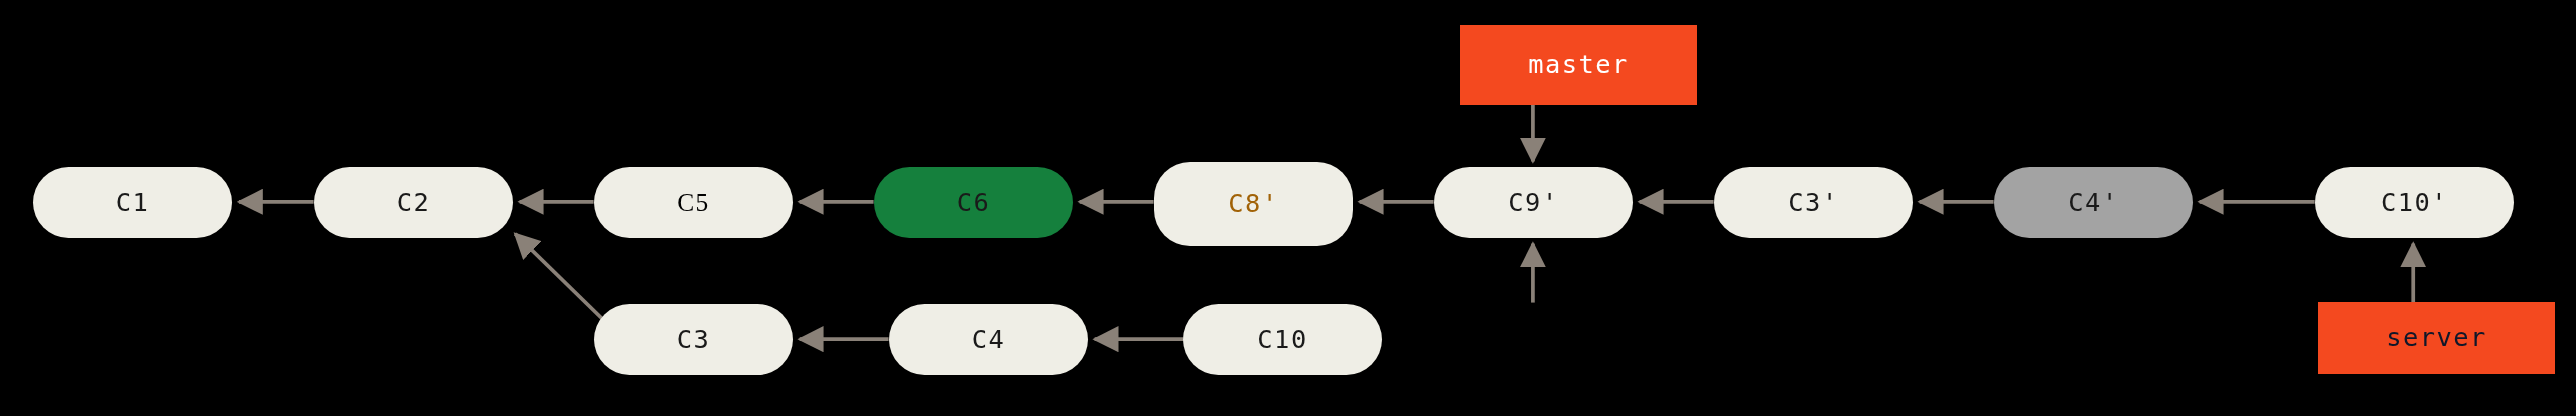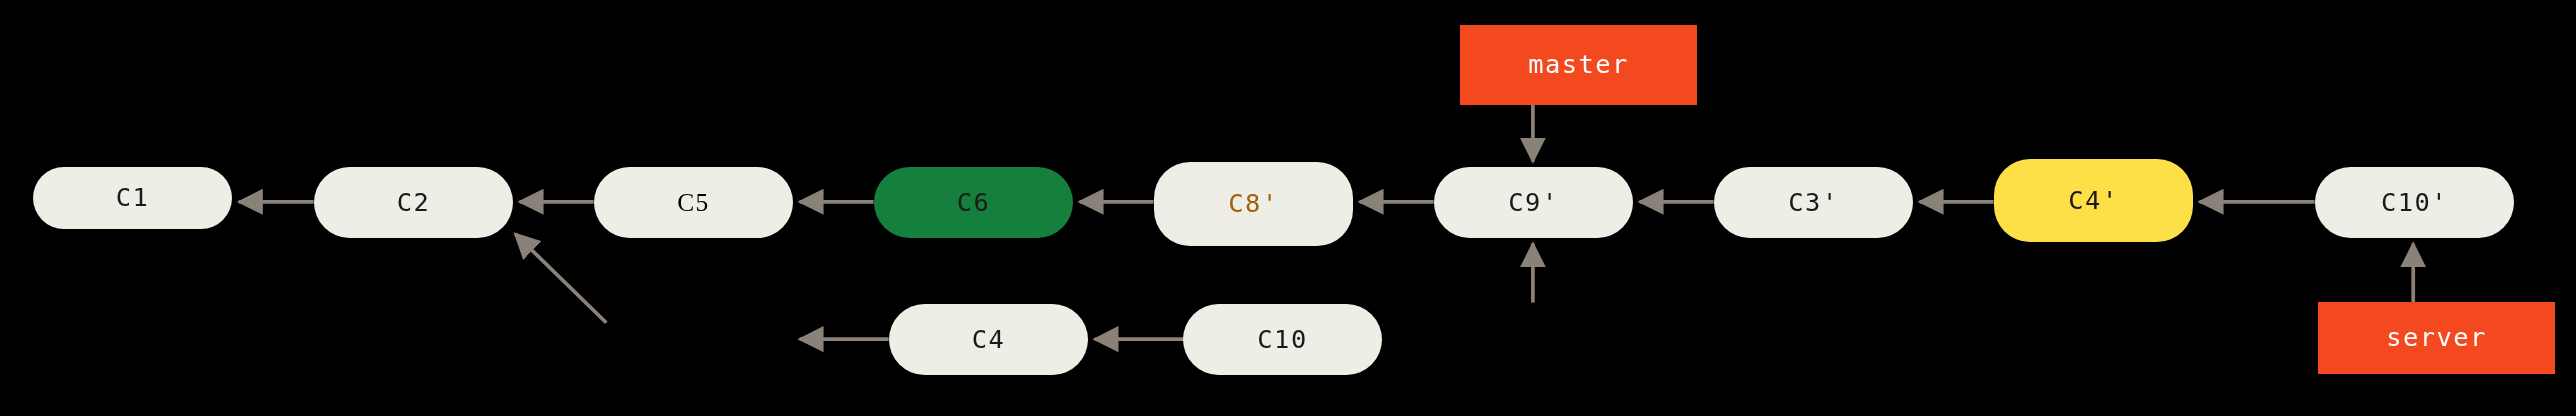--- a/index.html
+++ b/index.html
@@ -78,29 +78,30 @@
     <line x1="1190" y1="454" x2="1071" y2="454" stroke="#8a8178" stroke-width="5" marker-end="url(#arrowhead)"></line>
     <line x1="1585" y1="454" x2="1466" y2="454" stroke="#8a8178" stroke-width="5" marker-end="url(#arrowhead)"></line>
 
     <line x1="812" y1="432" x2="690" y2="313" stroke="#8a8178" stroke-width="5" marker-end="url(#arrowhead)"></line>
 
     <line x1="2053" y1="140" x2="2053" y2="216" stroke="#8a8178" stroke-width="5" marker-end="url(#arrowhead)"></line>
     <line x1="2053" y1="405" x2="2053" y2="326" stroke="#8a8178" stroke-width="5" marker-end="url(#arrowhead)"></line>
     <line x1="3232" y1="405" x2="3232" y2="326" stroke="#8a8178" stroke-width="5" marker-end="url(#arrowhead)"></line>
   </svg>
 
-  <div class="commit-node" style="left: 33px; top: 167px; width: 199px; height: 62px; background: rgb(239, 238, 230); color: rgb(26, 26, 26);">C1</div>
+  <div class="commit-node" style="left: 33px; top: 167px; width: 199px; height: 71px; background: rgb(239, 238, 230); color: rgb(26, 26, 26);">C1</div>
   <div class="commit-node" style="left: 314px; top: 167px; width: 199px; height: 71px; background: rgb(239, 238, 230); color: rgb(26, 26, 26); text-align: center;">C2</div>
   <div class="commit-node" style="left: 594px; top: 167px; width: 199px; height: 71px; background: rgb(239, 238, 230); color: #000000; font-family: Liberation Serif, serif;">C5</div>
   <div class="commit-node" style="left: 874px; top: 167px; width: 199px; height: 71px; background: #15803d; color: rgb(26, 26, 26);">C6</div>
   <div class="commit-node" style="left: 1154px; top: 162px; width: 199px; height: 84px; background: rgb(239, 238, 230); color: #a16207;">C8'</div>
   <div class="commit-node" style="left: 1434px; top: 167px; width: 199px; height: 71px; background: rgb(239, 238, 230); color: rgb(26, 26, 26);">C9'</div>
   <div class="commit-node" style="left: 1714px; top: 167px; width: 199px; height: 71px; background: rgb(239, 238, 230); color: rgb(26, 26, 26);">C3'</div>
-  <div class="commit-node" style="left: 1994px; top: 159px; width: 199px; height: 83px; background: #fde047; color: rgb(26, 26, 26);">C4'</div>
+  <div class="commit-node" style="left: 1994px; top: 167px; width: 199px; height: 71px; background: #a3a3a3; color: rgb(26, 26, 26);">C4'</div>
   <div class="commit-node" style="left: 2315px; top: 167px; width: 199px; height: 71px; background: rgb(239, 238, 230); color: rgb(26, 26, 26);">C10'</div>
+  <div class="commit-node" style="left: 594px; top: 304px; width: 199px; height: 71px; background: rgb(239, 238, 230); color: rgb(26, 26, 26);">C3</div>
   <div class="commit-node" style="left: 889px; top: 304px; width: 199px; height: 71px; background: rgb(239, 238, 230); color: rgb(26, 26, 26);">C4</div>
   <div class="commit-node" style="left: 1183px; top: 304px; width: 199px; height: 71px; background: rgb(239, 238, 230); color: rgb(26, 26, 26);">C10</div>
 
   <div class="branch-label" style="left: 1460px; top: 25px; width: 237px; height: 80px; background: rgb(244, 73, 31); color: rgb(255, 255, 255);">master</div>
-  <div class="branch-label" style="left: 2318px; top: 302px; width: 237px; height: 72px; background: rgb(244, 73, 31); color: #ffffff;">server</div>
+  <div class="branch-label" style="left: 2318px; top: 302px; width: 237px; height: 72px; background: rgb(244, 73, 31); color: #0f172a;">server</div>
 
 </div>
 
 
 </body></html>

